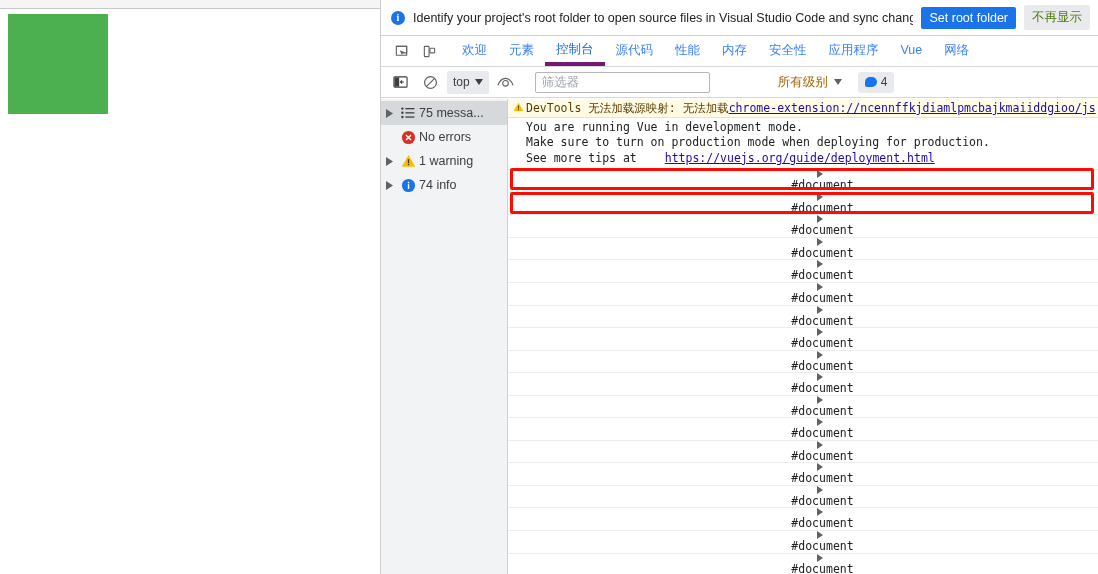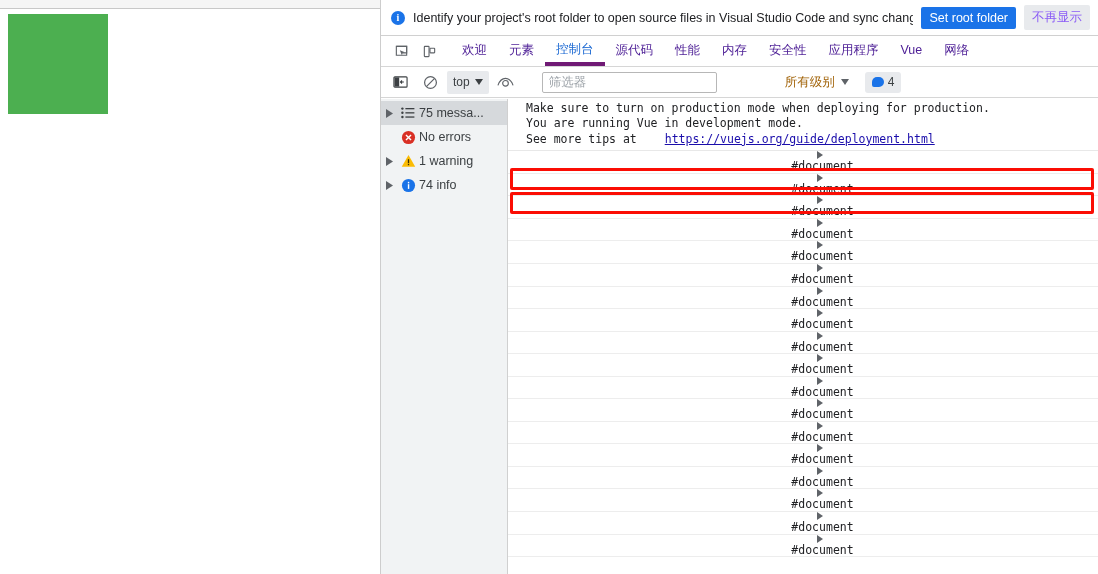--- a/index.html
+++ b/index.html
@@ -77,21 +77,21 @@
     border: none;
     font-size: 12.5px;
     padding: 4px 8px;
     border-radius: 2px;
     cursor: pointer;
     white-space: nowrap;
     font-family: "Liberation Sans", sans-serif;
   }
   .btn-secondary {
     background: #e8eaed;
-    color: #8b5cf6;
+    color: #4d7c0f;
     border: none;
     font-size: 12.5px;
     padding: 4px 8px;
     border-radius: 2px;
     cursor: pointer;
     white-space: nowrap;
     font-family: "Liberation Sans", sans-serif;
   }
 
   
@@ -109,21 +109,21 @@
     width: 28px;
     display: flex; align-items: center; justify-content: center;
     cursor: pointer;
     flex: 0 0 28px;
   }
   .tabbar-sep { width: 8px; flex: 0 0 8px; }
   .tab {
     display: flex; align-items: center;
     padding: 0 11px;
     font-size: 12.5px;
-    color: #4c1d95;
+    color: #3b82f6;
     cursor: pointer;
     position: relative;
     white-space: nowrap;
     border-bottom: 2px solid transparent;
   }
   .tab.active {
     color: #1967d2;
     border-bottom: 4px solid #701a75;
   }
   .tab .flask { margin-left: 3px; display: inline-flex; }
@@ -158,21 +158,21 @@
   .filter-input {
     flex: 0 0 148px;
     height: 21px;
     border: 1px solid #b7b7b7;
     border-radius: 2px;
     font-size: 12.5px;
     padding: 0 6px;
     color: #202124;
     outline: none;
     font-family: "Liberation Sans", sans-serif;
-    margin-left: 19px;
+    margin-left: 12px;
   }
   .filter-input::placeholder { color: #9aa0a6; }
   .level-select {
     display: flex; align-items: center; gap: 6px;
     height: 21px;
     padding: 0 6px;
     font-size: 12.5px;
     color: #a16207;
     cursor: pointer;
     margin-left: 58px;
@@ -471,24 +471,35 @@
               <rect x="7.3" y="4.1" width="1.5" height="1.6" fill="#fff"></rect>
             </svg>
           </span>
           <span class="cside-label">74 info</span>
         </div>
 
       </div>
 
       <div class="cmsgs">
 
+        <div class="warn-row">
+          <span class="warn-tri">
+            <svg width="11" height="10" viewBox="0 0 12 11">
+              <path d="M6 0.8L11.4 10H0.6z" fill="#fbbc04"></path>
+              <rect x="5.45" y="4" width="1.1" height="3.2" fill="#5c3c00"></rect>
+              <rect x="5.45" y="7.8" width="1.1" height="1.1" fill="#5c3c00"></rect>
+            </svg>
+          </span>
+          <span>DevTools 无法加载源映射:  无法加载</span>
+            <span class="warn-link">chrome-extension://ncennffkjdiamlpmcbajkmaiiddgioo/js</span>
+        </div>
 
         <div class="vue-block">
+          <div>You are running Vue in development mode.</div>
           <div>Make sure to turn on production mode when deploying for production.</div>
-          <div>You are running Vue in development mode.</div>
           <div><span>See more tips at </span><a href="#">https://vuejs.org/guide/deployment.html</a></div>
         </div>
 
         <div id="doc-rows">
             <div class="doc-row">
               <span class="doc-tri">
                 <svg width="6" height="8" viewBox="0 0 6 8">
                   <path d="M0 0l6 4L0 8z" fill="#5f6368"></path>
                 </svg>
               </span>

